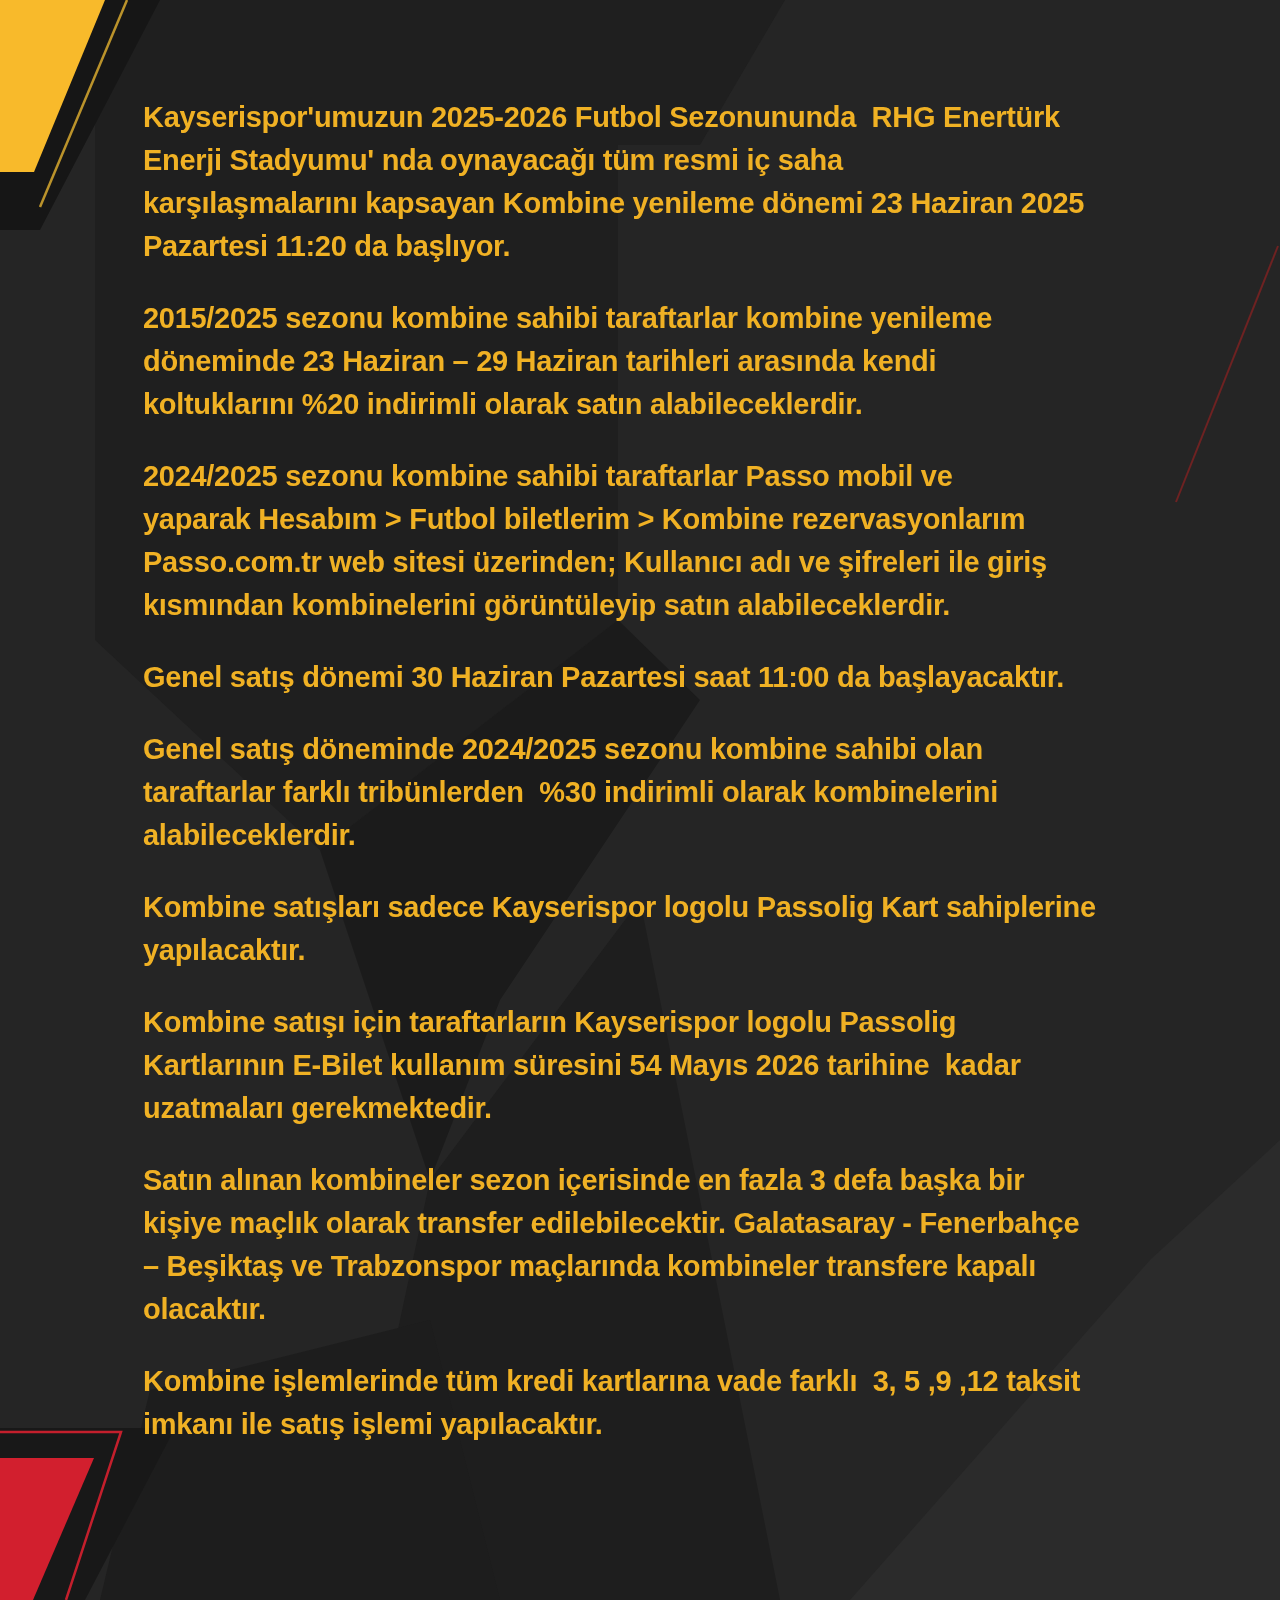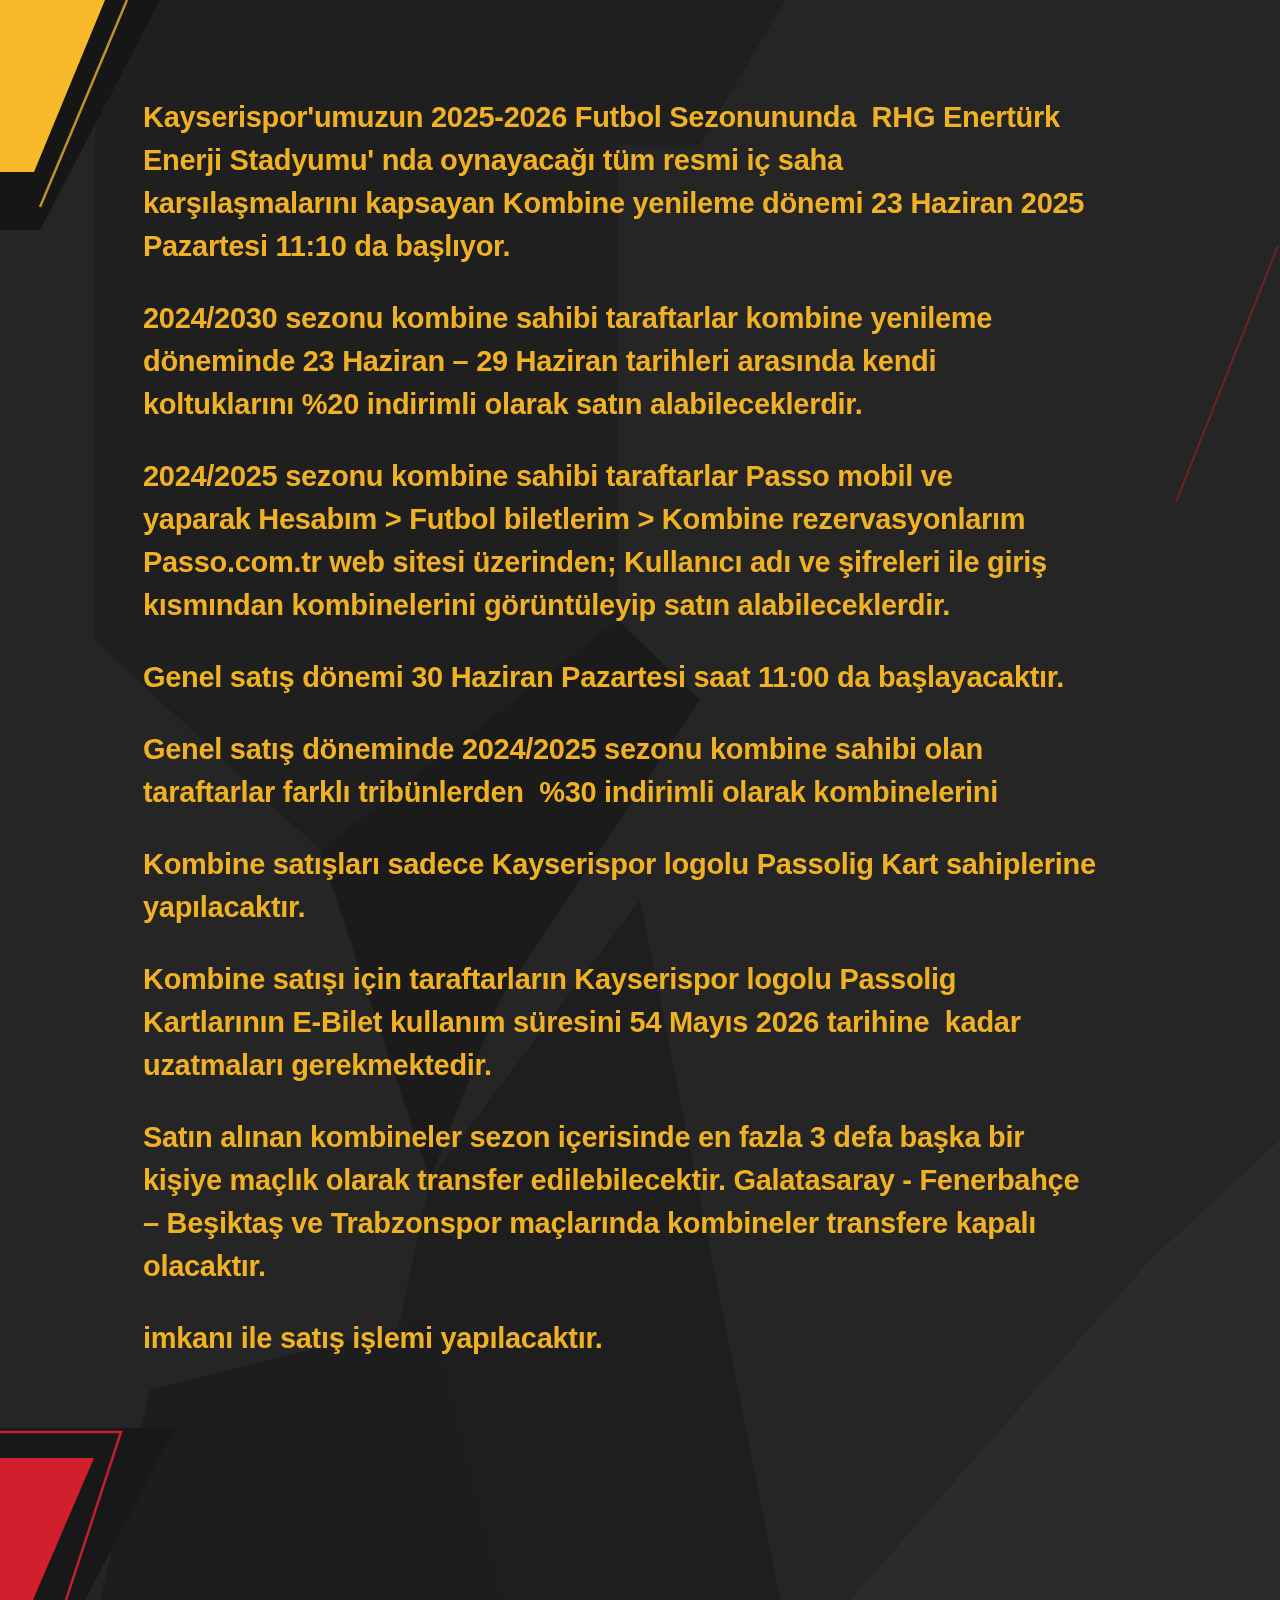--- a/index.html
+++ b/index.html
@@ -65,43 +65,44 @@
     <polyline points="0,1432 121,1432 66,1600" fill="none" stroke="#c41f2c" stroke-width="2.5"></polyline>
     <polygon points="0,1458 94,1458 33,1600 0,1600" fill="#d21f2e"></polygon>
   </svg>
 
   <div class="content">
 
     <div class="para">
       <div class="line">Kayserispor'umuzun 2025-2026 Futbol Sezonununda  RHG Enertürk</div>
       <div class="line">Enerji Stadyumu' nda oynayacağı tüm resmi iç saha</div>
       <div class="line">karşılaşmalarını kapsayan Kombine yenileme dönemi 23 Haziran 2025</div>
-      <div class="line">Pazartesi 11:10 da başlıyor.</div>
+      <div class="line">Pazartesi 11:20 da başlıyor.</div>
     </div>
 
     <div class="para">
-      <div class="line">2024/2030 sezonu kombine sahibi taraftarlar kombine yenileme</div>
+      <div class="line">2015/2025 sezonu kombine sahibi taraftarlar kombine yenileme</div>
       <div class="line">döneminde 23 Haziran – 29 Haziran tarihleri arasında kendi</div>
       <div class="line">koltuklarını %20 indirimli olarak satın alabileceklerdir.</div>
     </div>
 
     <div class="para">
       <div class="line">2024/2025 sezonu kombine sahibi taraftarlar Passo mobil ve</div>
       <div class="line">yaparak Hesabım &gt; Futbol biletlerim &gt; Kombine rezervasyonlarım</div>
       <div class="line">Passo.com.tr web sitesi üzerinden; Kullanıcı adı ve şifreleri ile giriş</div>
       <div class="line">kısmından kombinelerini görüntüleyip satın alabileceklerdir.</div>
     </div>
 
     <div class="para">
       <div class="line">Genel satış dönemi 30 Haziran Pazartesi saat 11:00 da başlayacaktır.</div>
     </div>
 
     <div class="para">
       <div class="line">Genel satış döneminde 2024/2025 sezonu kombine sahibi olan</div>
       <div class="line">taraftarlar farklı tribünlerden  %30 indirimli olarak kombinelerini</div>
+      <div class="line">alabileceklerdir.</div>
     </div>
 
     <div class="para">
       <div class="line">Kombine satışları sadece Kayserispor logolu Passolig Kart sahiplerine</div>
       <div class="line">yapılacaktır.</div>
     </div>
 
     <div class="para">
       <div class="line">Kombine satışı için taraftarların Kayserispor logolu Passolig</div>
       <div class="line">Kartlarının E-Bilet kullanım süresini 54 Mayıs 2026 tarihine  kadar</div>
@@ -109,17 +110,18 @@
     </div>
 
     <div class="para">
       <div class="line">Satın alınan kombineler sezon içerisinde en fazla 3 defa başka bir</div>
       <div class="line">kişiye maçlık olarak transfer edilebilecektir. Galatasaray - Fenerbahçe</div>
       <div class="line">– Beşiktaş ve Trabzonspor maçlarında kombineler transfere kapalı</div>
       <div class="line">olacaktır.</div>
     </div>
 
     <div class="para">
+      <div class="line">Kombine işlemlerinde tüm kredi kartlarına vade farklı  3, 5 ,9 ,12 taksit</div>
       <div class="line">imkanı ile satış işlemi yapılacaktır.</div>
     </div>
 
   </div>
 </div>
 
 </body></html>

